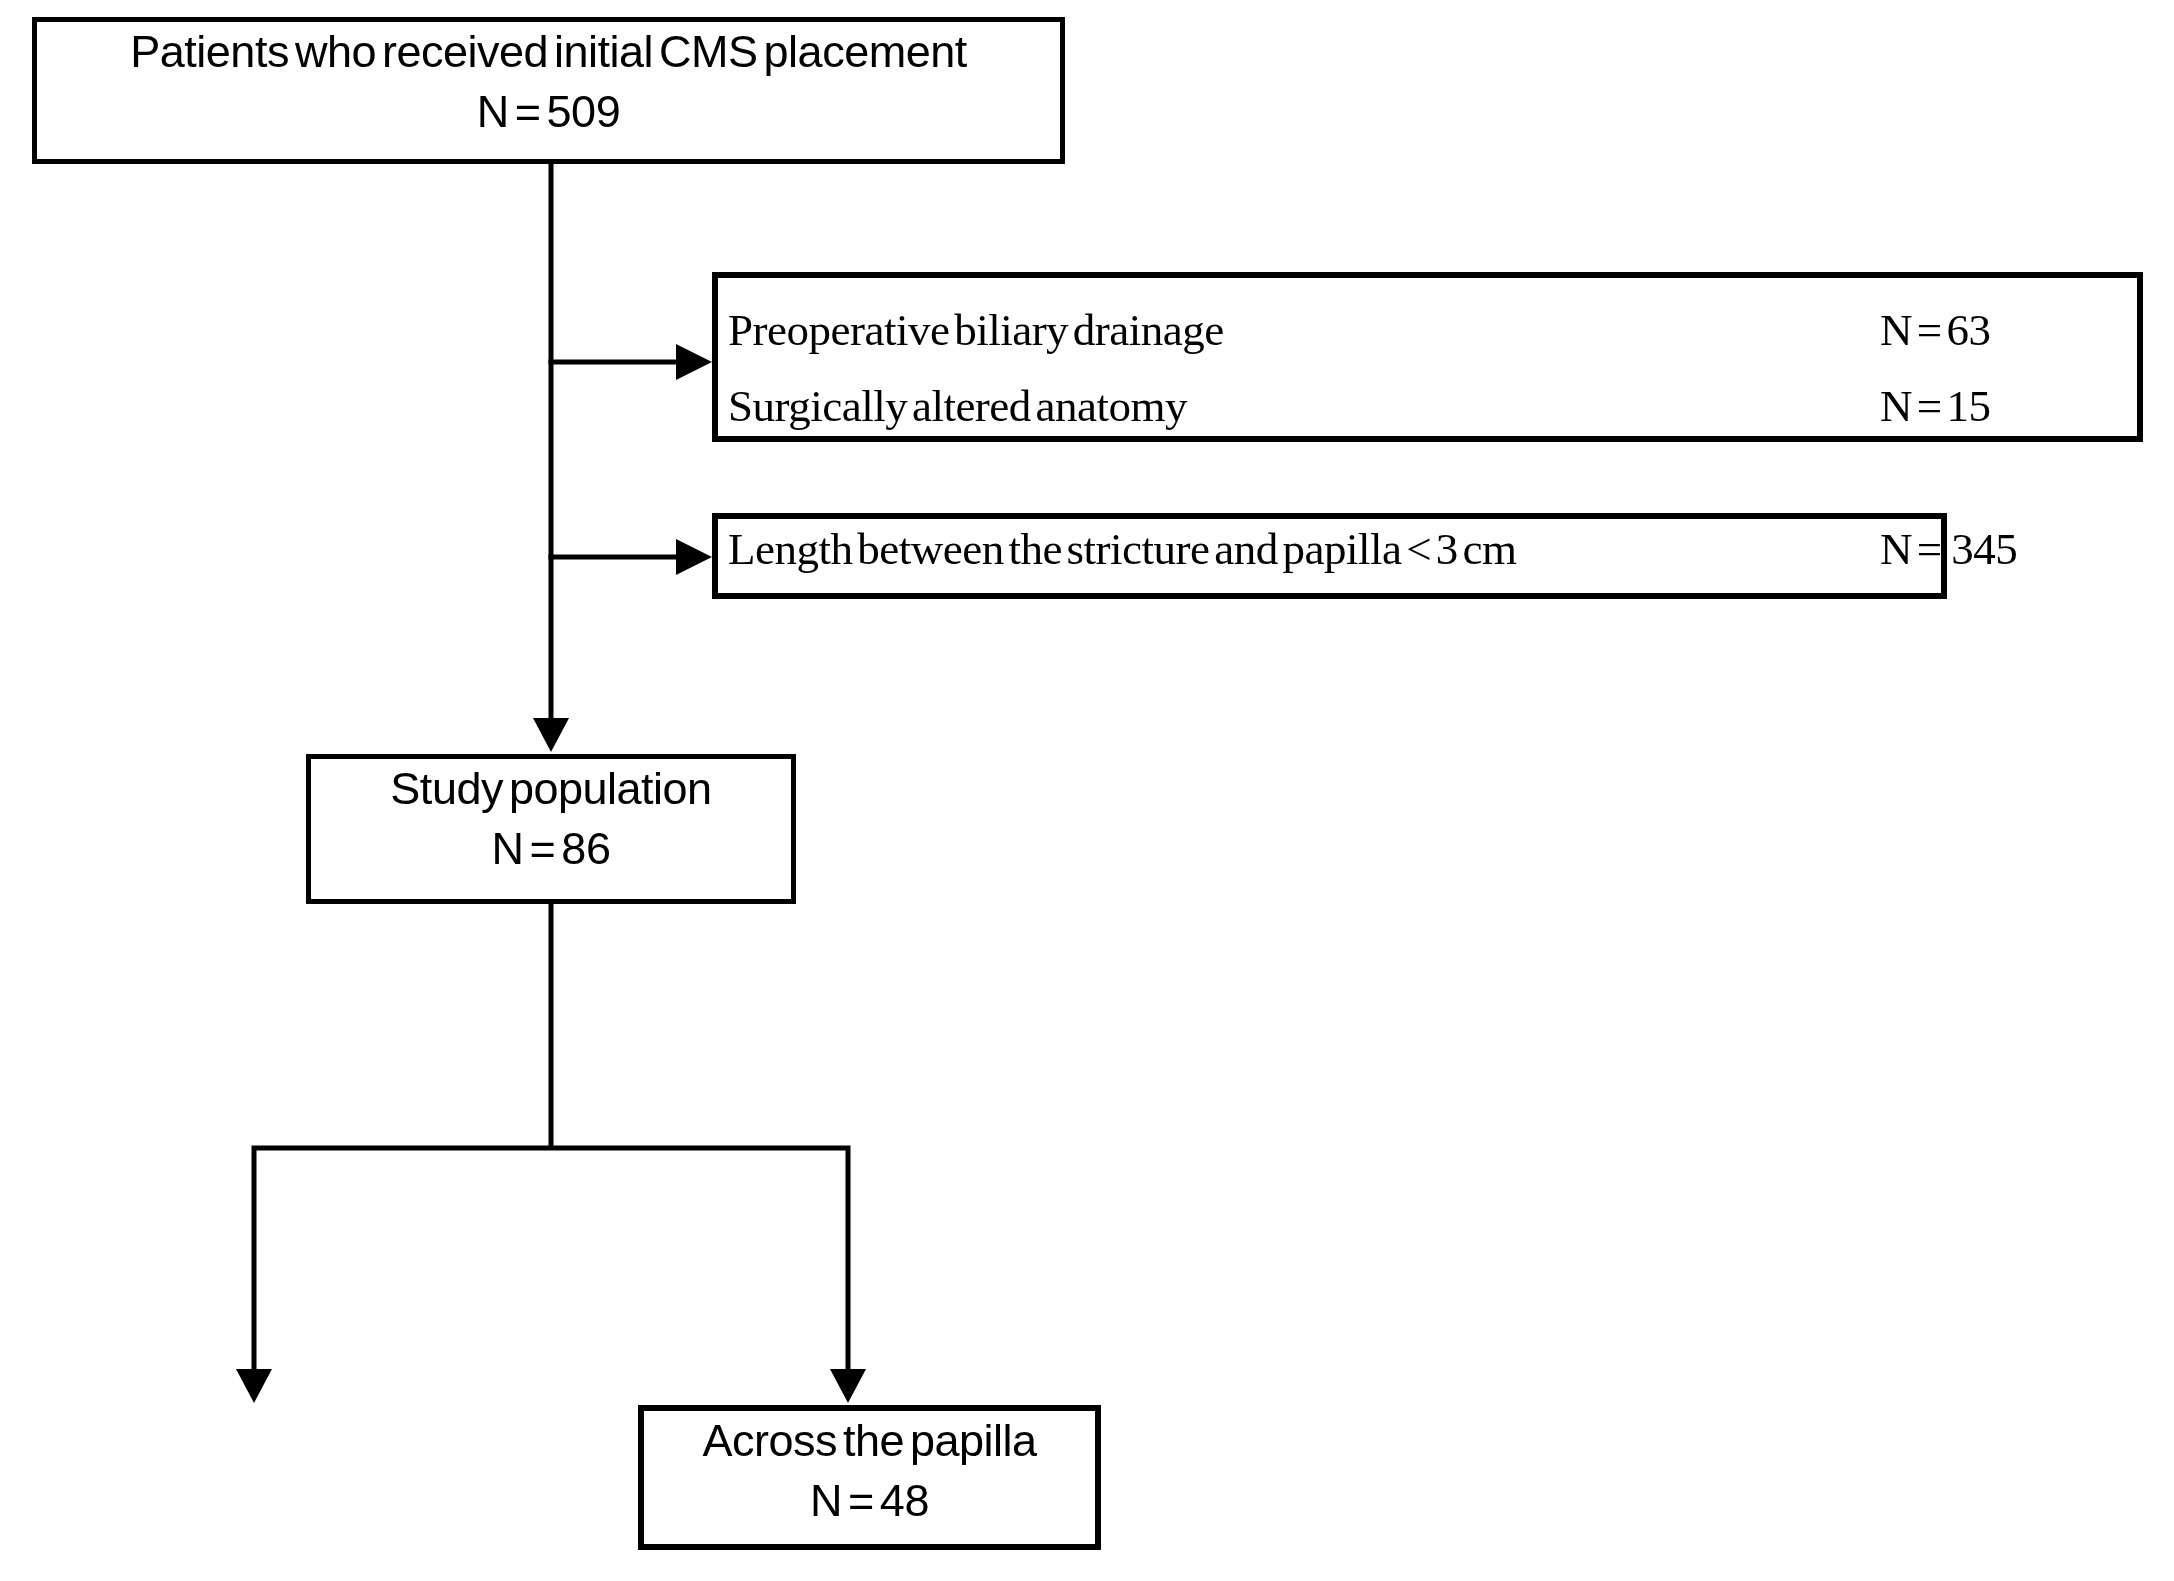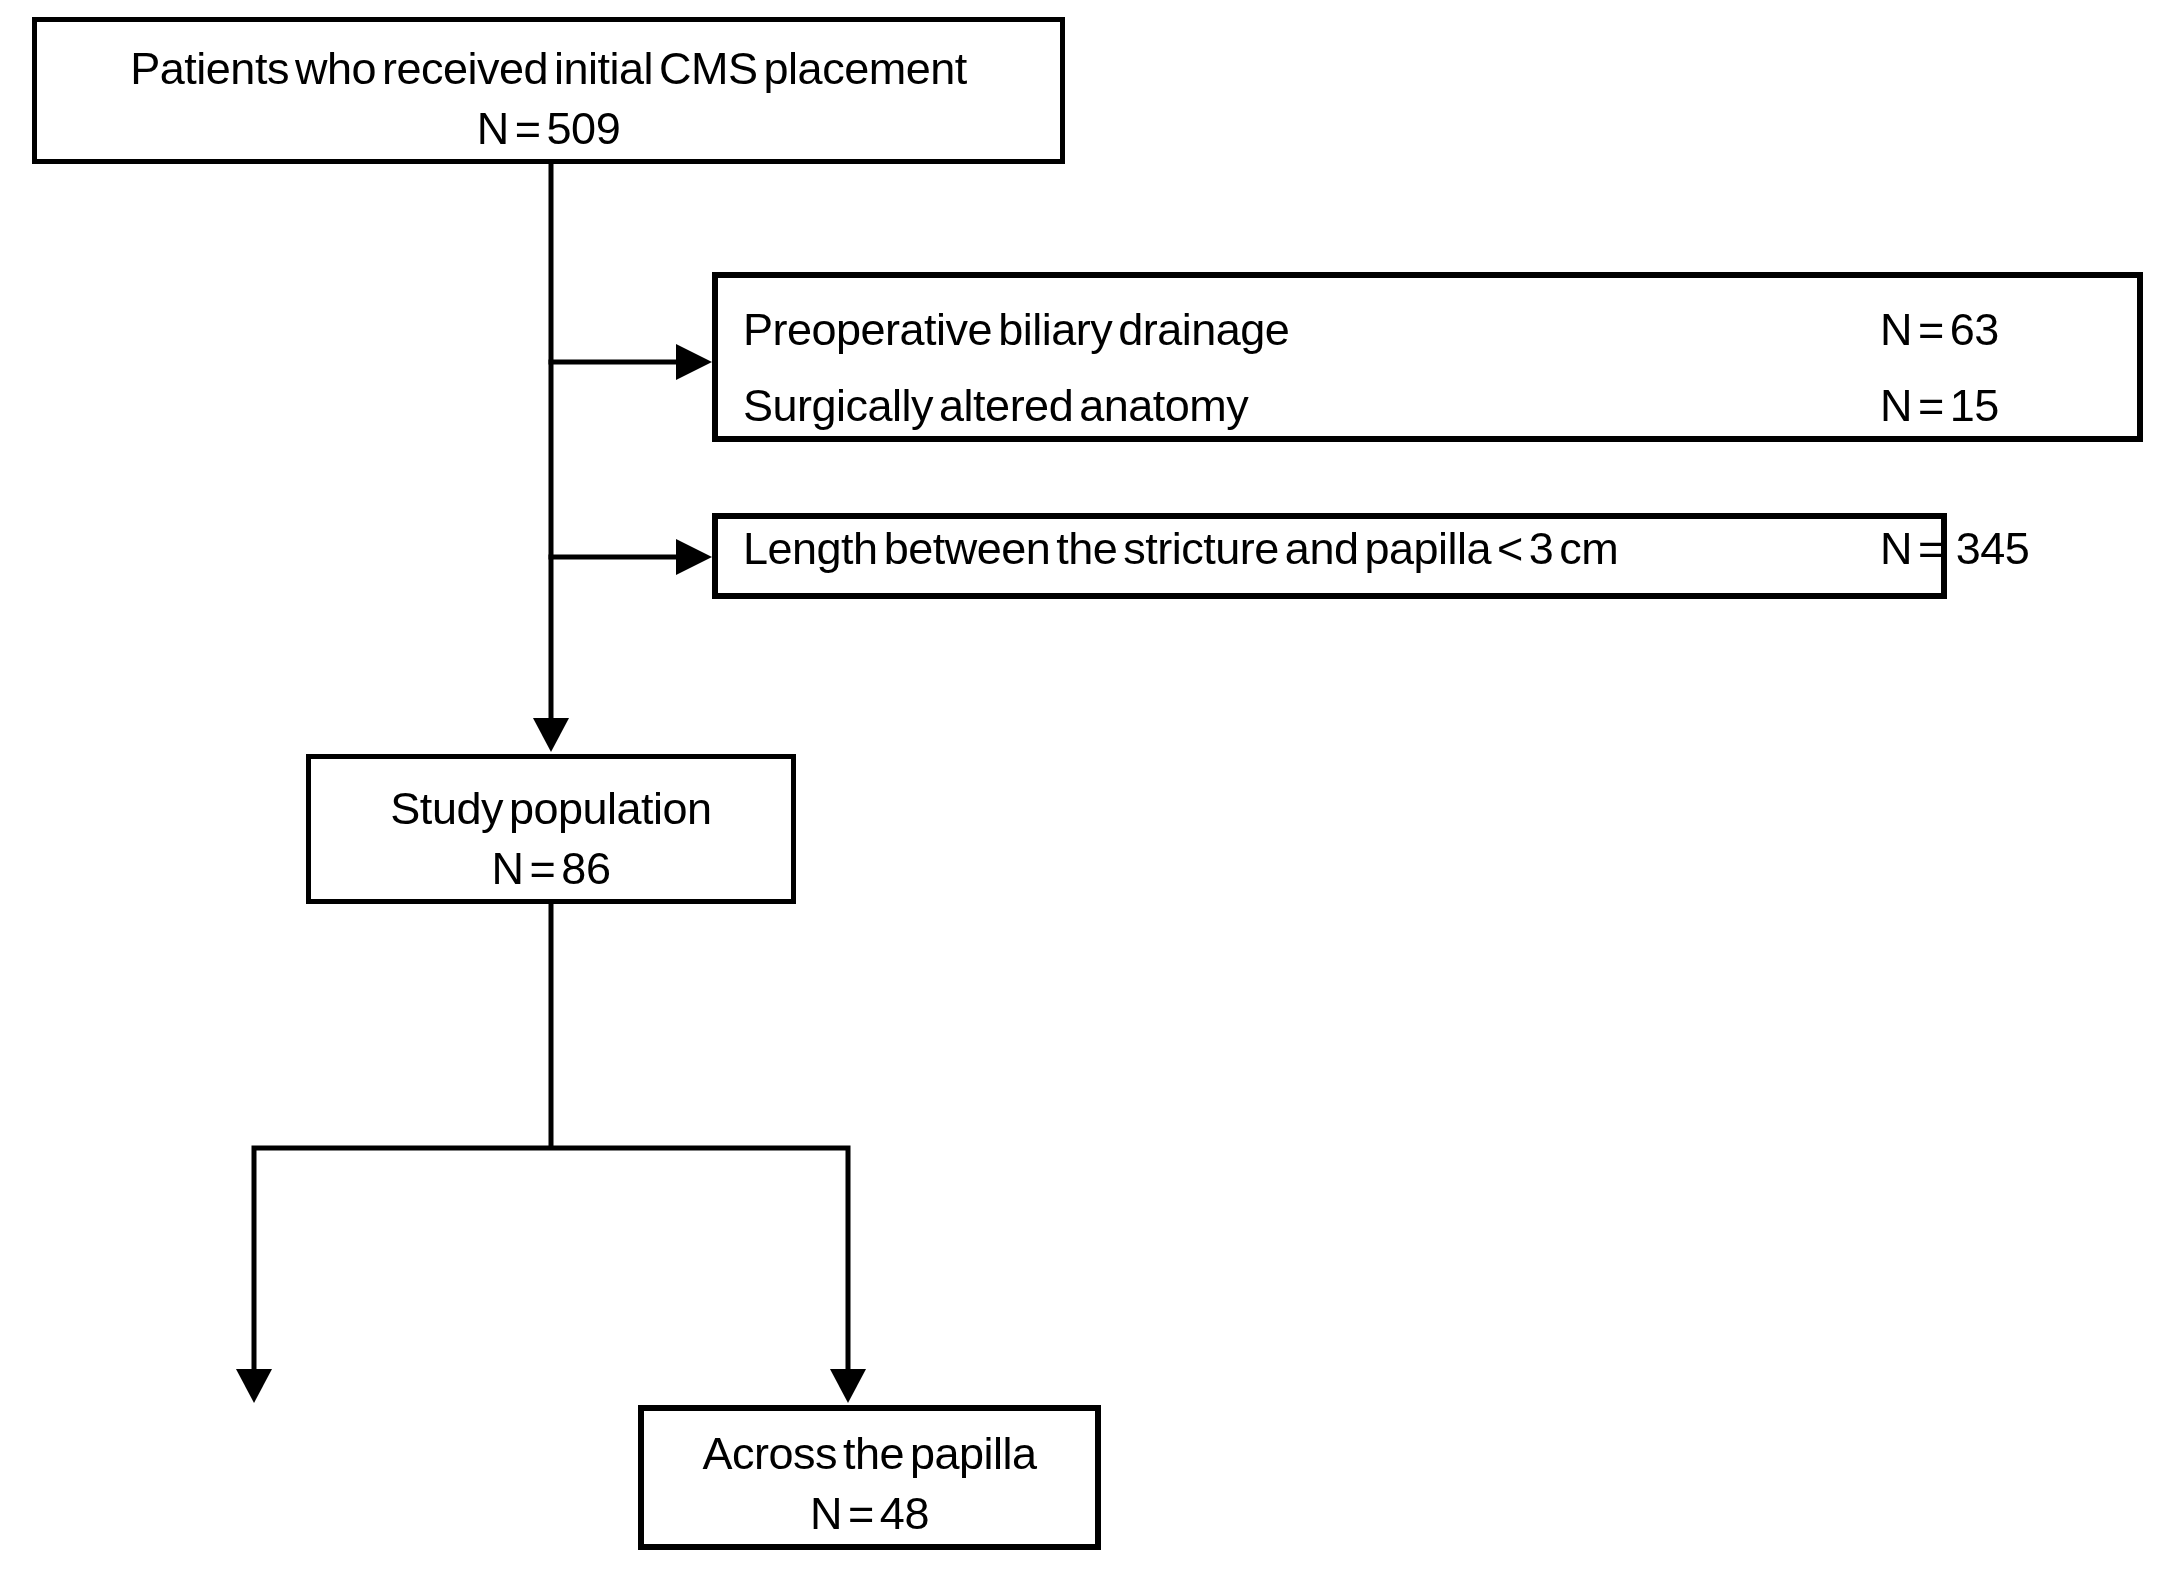--- a/index.html
+++ b/index.html
@@ -31,42 +31,43 @@
     border: 6px solid #000000;
     font-size: 45px;
     line-height: 60px;
     letter-spacing: -0.5px;
     word-spacing: -6px;
   }
   .center-box {
     display: flex;
     flex-direction: column;
     align-items: center;
-    justify-content: flex-end;
+    justify-content: flex-start;
     text-align: center;
   }
   #box-initial {
     left: 32px; top: 17px; width: 1033px; height: 147px;
     border-width: 5px;
   }
   #box-exclusions-primary {
     left: 712px; top: 272px; width: 1431px; height: 170px;
     padding-top: 22px;
   }
   #box-exclusions-primary .erow + .erow { margin-top: 16px; }
   #box-exclusion-length {
     left: 712px; top: 513px; width: 1235px; height: 86px;
     display: flex;
     flex-direction: column;
     justify-content: flex-start;
   }
   .erow {
     position: relative;
-    padding-left: 25px;
+    padding-left: 10px;
     line-height: 60px;
+    font-family: Liberation Serif, serif;
   }
   .erow .nval {
     position: absolute;
     left: 1144px;
     top: 0;
     margin-left: 18px;
   }
   .nval { white-space: pre; }
   #box-study {
     left: 306px; top: 754px; width: 490px; height: 150px;

